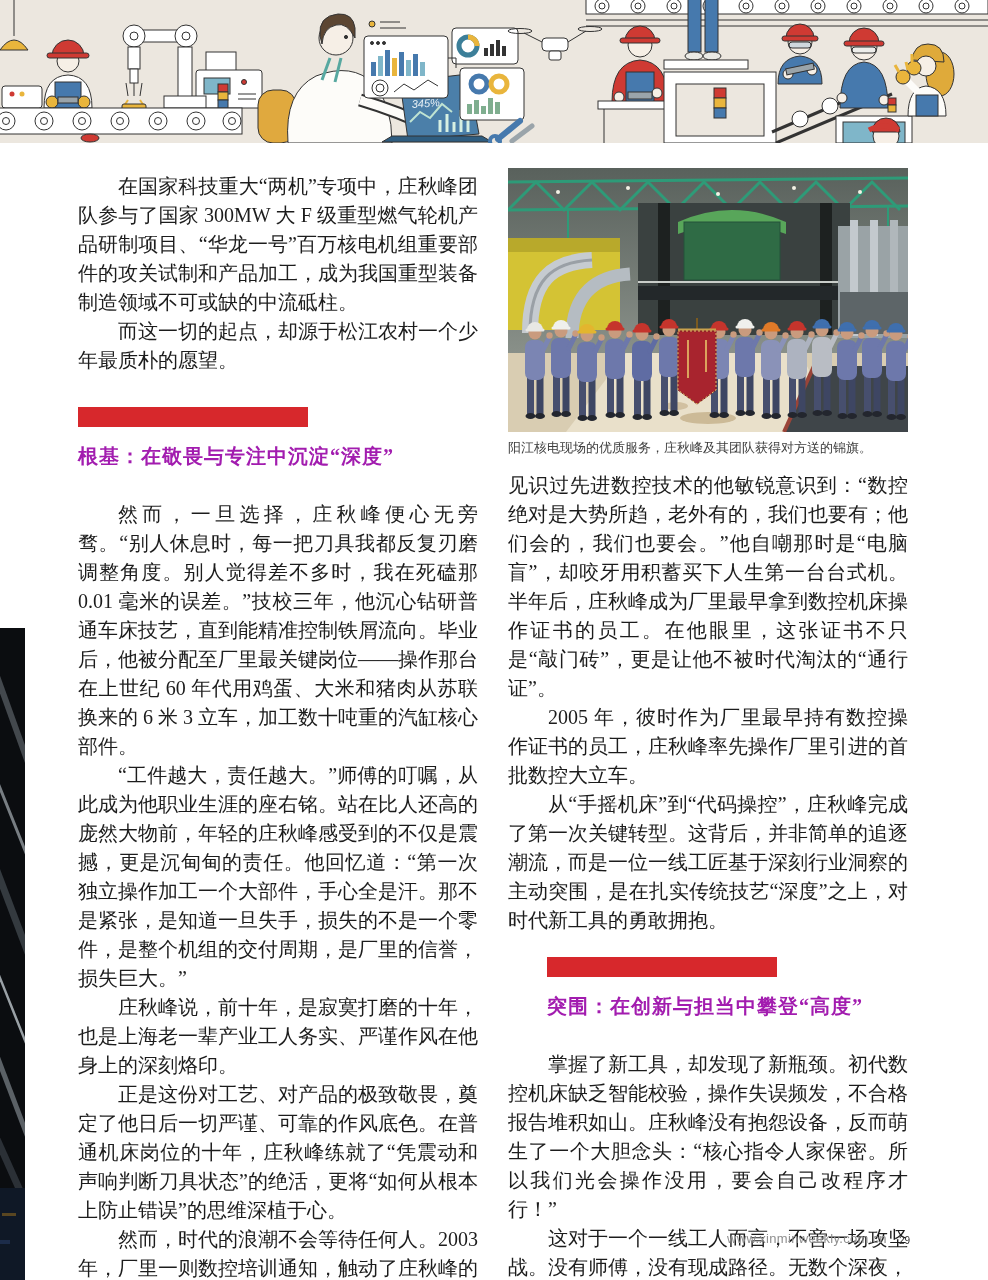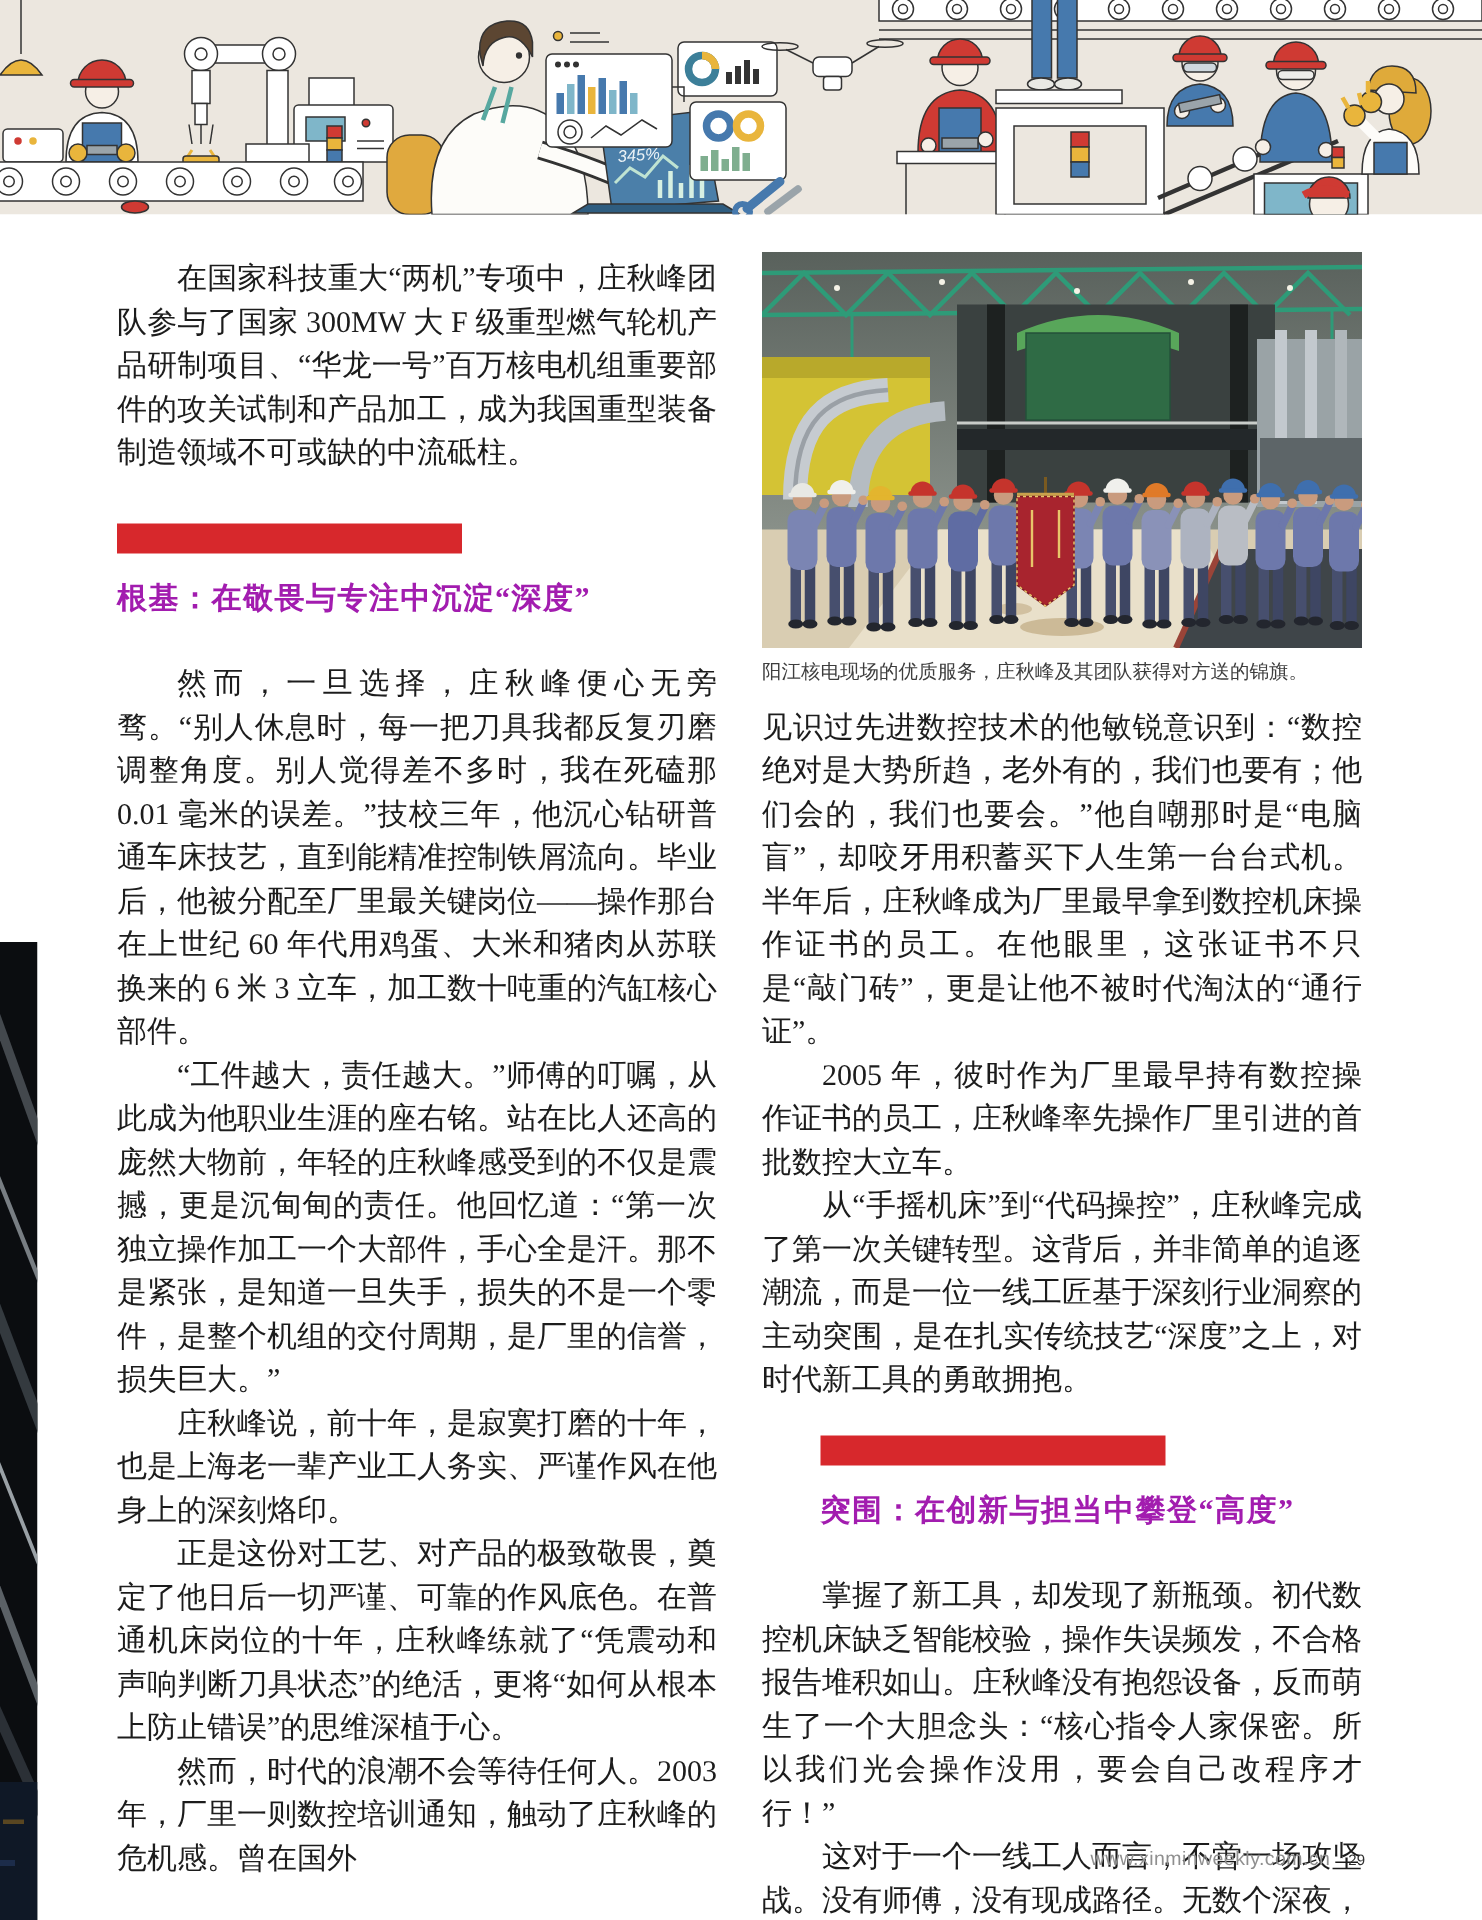--- a/index.html
+++ b/index.html
@@ -311,20 +311,21 @@
     <path d="M-8 330 L30 425" stroke="#9AA1A6" stroke-width="2.5"></path>
     <path d="M-6 420 L30 515" stroke="#5B6166" stroke-width="5"></path>
     <path d="M-8 500 L30 585" stroke="#2B3036" stroke-width="7"></path>
     <rect y="560" width="25" height="92" fill="#0F1826"></rect>
     <rect x="2" y="585" width="14" height="3" fill="#6B5220" opacity="0.8"></rect>
     <rect x="0" y="612" width="10" height="4" fill="#1C2C4A"></rect>
   </svg>
 
   <div class="col col-left">
     <p class="body indent">在国家科技重大“两机”专项中，庄秋峰团队参与了国家 300MW 大 F 级重型燃气轮机产品研制项目、“华龙一号”百万核电机组重要部件的攻关试制和产品加工，成为我国重型装备制造领域不可或缺的中流砥柱。</p>
+    <p class="body indent">而这一切的起点，却源于松江农村一个少年最质朴的愿望。</p>
     <div class="section-block">
       <div class="red-bar"></div>
       <h2 class="section-title">根基：在敬畏与专注中沉淀“深度”</h2>
     </div>
     <p class="body indent">然而，一旦选择，庄秋峰便心无旁骛。“别人休息时，每一把刀具我都反复刃磨调整角度。别人觉得差不多时，我在死磕那 0.01 毫米的误差。”技校三年，他沉心钻研普通车床技艺，直到能精准控制铁屑流向。毕业后，他被分配至厂里最关键岗位——操作那台在上世纪 60 年代用鸡蛋、大米和猪肉从苏联换来的 6 米 3 立车，加工数十吨重的汽缸核心部件。</p>
     <p class="body indent">“工件越大，责任越大。”师傅的叮嘱，从此成为他职业生涯的座右铭。站在比人还高的庞然大物前，年轻的庄秋峰感受到的不仅是震撼，更是沉甸甸的责任。他回忆道：“第一次独立操作加工一个大部件，手心全是汗。那不是紧张，是知道一旦失手，损失的不是一个零件，是整个机组的交付周期，是厂里的信誉，损失巨大。”</p>
     <p class="body indent">庄秋峰说，前十年，是寂寞打磨的十年，也是上海老一辈产业工人务实、严谨作风在他身上的深刻烙印。</p>
     <p class="body indent">正是这份对工艺、对产品的极致敬畏，奠定了他日后一切严谨、可靠的作风底色。在普通机床岗位的十年，庄秋峰练就了“凭震动和声响判断刀具状态”的绝活，更将“如何从根本上防止错误”的思维深植于心。</p>
     <p class="body indent">然而，时代的浪潮不会等待任何人。2003 年，厂里一则数控培训通知，触动了庄秋峰的危机感。曾在国外</p>
   </div>

